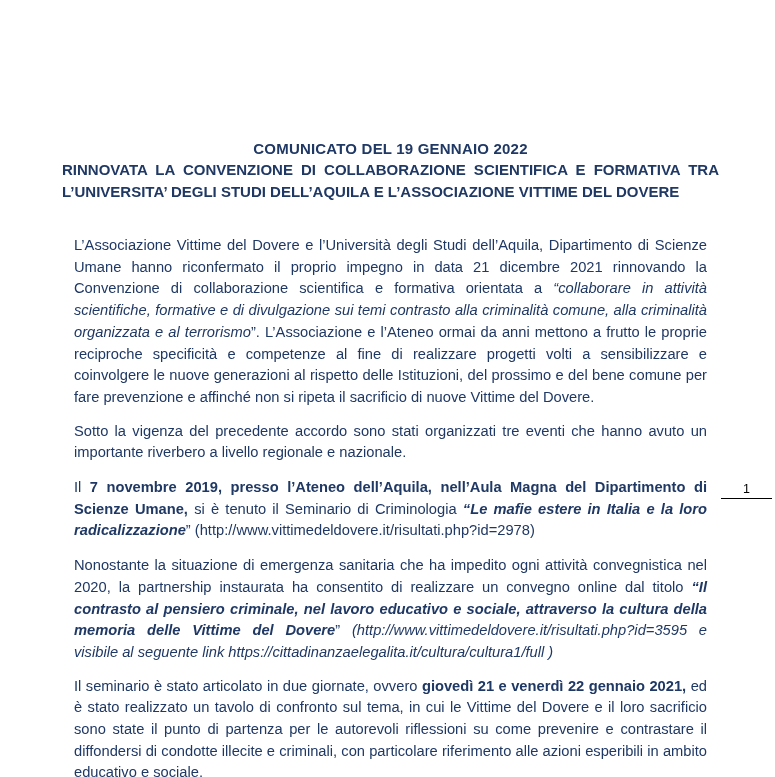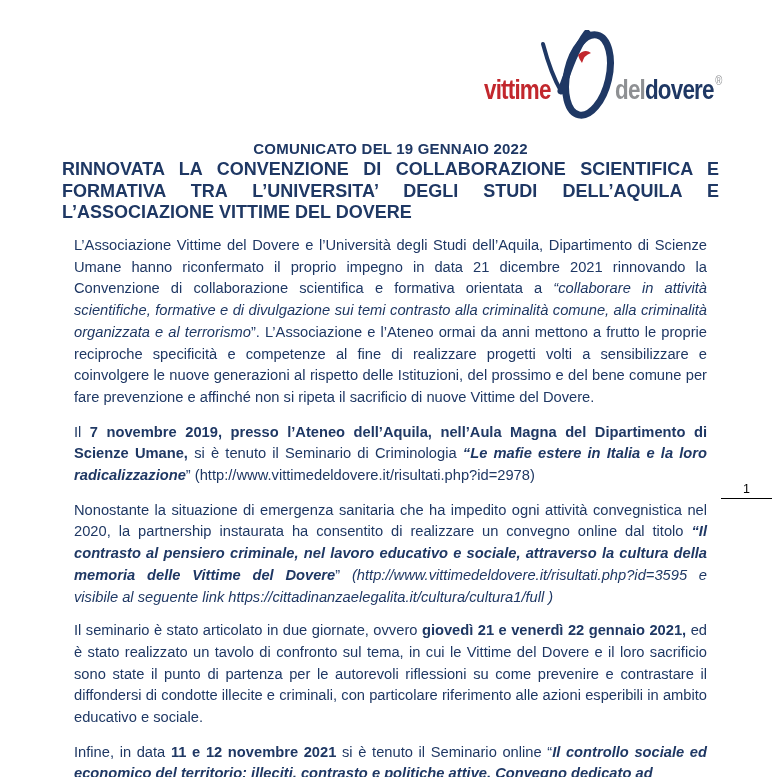--- a/index.html
+++ b/index.html
@@ -33,21 +33,21 @@
   .logo-reg { font-size: 12px; font-weight: normal; color: var(--gray); vertical-align: 14px; margin-left: 2px; }
 
   
   .comunicato {
     position: absolute; top: 140px; left: 62px; width: 657px;
     text-align: center; font-weight: bold; font-size: 15px;
     color: var(--navy); letter-spacing: 0.2px;
   }
   .doc-title {
     position: absolute; top: 159px; left: 62px; width: 657px;
-    font-weight: bold; font-size: 18px; line-height: 21.7px;
+    font-weight: bold; font-size: 15px; line-height: 21.7px;
     color: var(--navy); text-align: justify;
   }
 
   
   .doc-body {
     position: absolute; top: 223px; left: 62px; width: 657px;
     color: var(--navy); font-size: 14.7px; line-height: 21.7px;
     text-align: justify;
   }
   .para { margin: 12px; }
@@ -62,37 +62,28 @@
     text-align: center; color: #000000; font-size: 12.5px;
     font-family: "Liberation Sans", sans-serif;
   }
   .pn-line { border-bottom: 1.5px solid #000; margin-top: 2px; }
 </style>
 </head>
 <body>
 
 <div class="page">
 
-  <div class="logo">
-    <span class="logo-vittime">vittime</span>
-    <svg class="logo-mark" width="82" height="92" viewBox="0 0 82 92">
-      <path d="M3 14 Q11 44 21 61" fill="none" style="stroke: var(--navy);" stroke-width="4" stroke-linecap="round"></path>
-      <path d="M21 61 C29 38 37 16 47 3" fill="none" style="stroke: var(--navy);" stroke-width="7" stroke-linecap="round"></path>
-      <ellipse cx="48" cy="45" rx="21" ry="41" transform="rotate(13 48 45)" fill="none" style="stroke: var(--navy);" stroke-width="7"></ellipse>
-      <path d="M38 25 q7 -7 13 -2 q-7 2 -9 10 q-3 -4 -4 -8 z" style="fill: var(--red);"></path>
-    </svg>
-    <span class="logo-deldovere"><span class="logo-del">del</span><span class="logo-dovere">dovere</span><span class="logo-reg">®</span></span>
-  </div>
 
   <div class="comunicato">COMUNICATO DEL 19 GENNAIO 2022</div>
 
   <div class="doc-title">RINNOVATA LA CONVENZIONE DI COLLABORAZIONE SCIENTIFICA E FORMATIVA TRA L’UNIVERSITA’ DEGLI STUDI DELL’AQUILA E L’ASSOCIAZIONE VITTIME DEL DOVERE</div>
 
   <div class="doc-body">
       <p class="para"><span>L’Associazione Vittime del Dovere e l’Università degli Studi dell’Aquila, Dipartimento di Scienze Umane hanno riconfermato il proprio impegno in data 21 dicembre 2021 rinnovando la Convenzione di collaborazione scientifica e formativa orientata a </span><span class="i">“collaborare in attività scientifiche, formative e di divulgazione sui temi contrasto alla criminalità comune, alla criminalità organizzata e al terrorismo</span><span>”. L’Associazione e l’Ateneo ormai da anni mettono a frutto le proprie reciproche specificità e competenze al fine di realizzare progetti volti a sensibilizzare e coinvolgere le nuove generazioni al rispetto delle Istituzioni, del prossimo e del bene comune per fare prevenzione e affinché non si ripeta il sacrificio di nuove Vittime del Dovere.</span></p>
+      <p class="para"><span>Sotto la vigenza del precedente accordo sono stati organizzati tre eventi che hanno avuto un importante riverbero a livello regionale e nazionale.</span></p>
       <p class="para gap"><span>Il </span><span class="b">7 novembre 2019, presso l’Ateneo dell’Aquila, nell’Aula Magna del Dipartimento di Scienze Umane,</span><span> si è tenuto il Seminario di Criminologia </span><span class="b i">“Le mafie estere in Italia e la loro radicalizzazione</span><span>” (</span><span class="u">http://www.vittimedeldovere.it/risultati.php?id=2978</span><span>)</span></p>
       <p class="para gap"><span>Nonostante la situazione di emergenza sanitaria che ha impedito ogni attività convegnistica nel 2020, la partnership instaurata ha consentito di realizzare un convegno online dal titolo </span><span class="b i">“Il contrasto al pensiero criminale, nel lavoro educativo e sociale, attraverso la cultura della memoria delle Vittime del Dovere</span><span>” </span><span class="i">(</span><span class="i u">http://www.vittimedeldovere.it/risultati.php?id=3595</span><span class="i"> e visibile al seguente link </span><span class="i u">https://cittadinanzaelegalita.it/cultura/cultura1/full</span><span class="i"> )</span></p>
       <p class="para"><span>Il seminario è stato articolato in due giornate, ovvero </span><span class="b">giovedì 21 e venerdì 22 gennaio 2021,</span><span> ed è stato realizzato un tavolo di confronto sul tema, in cui le Vittime del Dovere e il loro sacrificio sono state il punto di partenza per le autorevoli riflessioni su come prevenire e contrastare il diffondersi di condotte illecite e criminali, con particolare riferimento alle azioni esperibili in ambito educativo e sociale.</span></p>
       <p class="para gap"><span>Infine, in data </span><span class="b">11 e 12 novembre 2021</span><span> si è tenuto il Seminario online “</span><span class="b i">Il controllo sociale ed economico del territorio: illeciti, contrasto e politiche attive. Convegno dedicato ad</span></p>
     </div>
 
   <div class="pn-frame">
     <span>1</span>
     <div class="pn-line"></div>
   </div>

